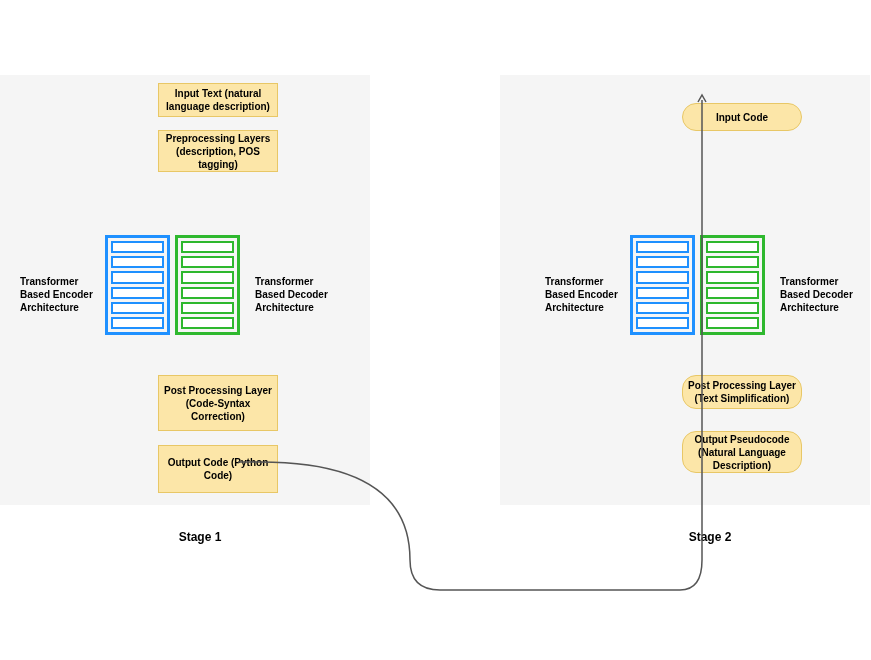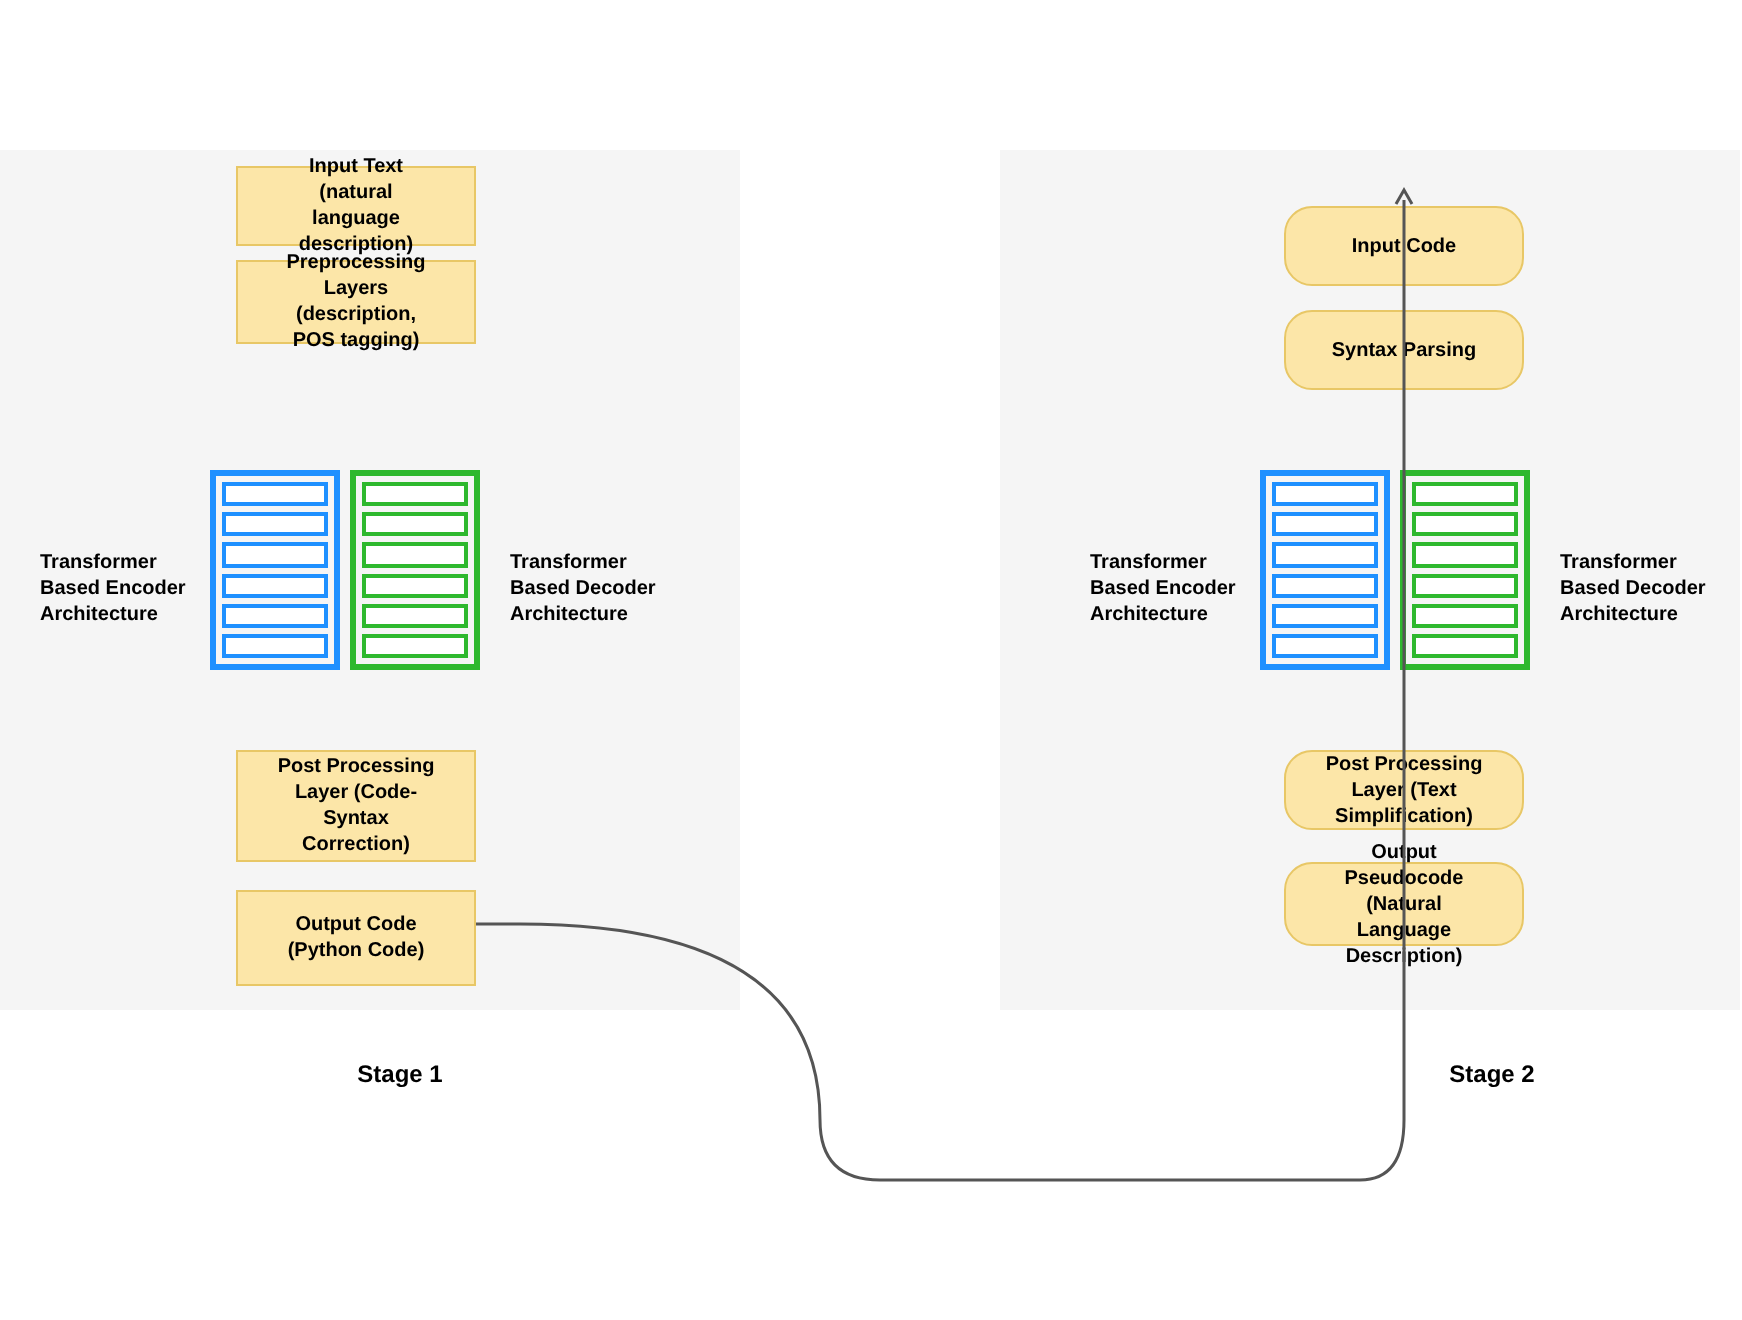--- a/index.html
+++ b/index.html
@@ -22,22 +22,23 @@
 .box {
   position: absolute;
   background: #fce6a8;
   border: 1px solid #e8c766;
   text-align: center;
   font-size: 10px;
   font-weight: 600;
   display: flex;
   align-items: center;
   justify-content: center;
-  padding: 19px;
+  padding: 4px;
   line-height: 1.3;
+  margin-left: 40px;
 }
 .box-narrow { width: 120px; left: 140px; }
 .box-small { width: 120px; border-radius: 14px; }
 .label {
   position: absolute;
   font-size: 10px;
   font-weight: 700;
   line-height: 1.3;
 }
 .stack {
@@ -93,21 +94,20 @@
 
     <div class="box box-narrow" style="top:300px;height:56px;left:118px;">Post Processing Layer (Code-Syntax Correction)</div>
     <div class="box box-narrow" style="top:370px;height:48px;left:118px;">Output Code (Python Code)</div>
   </div>
 </div>
 <div class="stage-title" style="left:140px;top:530px;">Stage 1</div>
 
 <div class="stage stage2">
   <div class="stage-inner">
     <div class="box box-small" style="top:28px;height:28px;left:142px;">Input Code</div>
-    <div class="box box-small" style="top:80px;height:28px;left:142px;">Syntax Parsing</div>
 
     <div class="label" style="top:200px;left:45px;width:75px;">Transformer Based Encoder Architecture</div>
     <div class="stack stack-blue" style="top:160px;left:130px;">
       <div class="bar bar-blue"></div>
       <div class="bar bar-blue"></div>
       <div class="bar bar-blue"></div>
       <div class="bar bar-blue"></div>
       <div class="bar bar-blue"></div>
       <div class="bar bar-blue"></div>
     </div>
@@ -118,18 +118,18 @@
       <div class="bar bar-green"></div>
       <div class="bar bar-green"></div>
       <div class="bar bar-green"></div>
     </div>
     <div class="label" style="top:200px;left:280px;width:75px;">Transformer Based Decoder Architecture</div>
 
     <div class="box box-small" style="top:300px;height:34px;left:142px;">Post Processing Layer (Text Simplification)</div>
     <div class="box box-small" style="top:356px;height:42px;left:142px;">Output Pseudocode (Natural Language Description)</div>
   </div>
 </div>
-<div class="stage-title" style="left:686px;top:530px;">Stage 2</div>
+<div class="stage-title" style="left:650px;top:530px;">Stage 2</div>
 
 <svg class="connector">
   <path d="M 238 462 L 260 462 Q 410 462 410 560 Q 410 590 440 590 L 680 590 Q 702 590 702 560 L 702 100" fill="none" stroke="#555" stroke-width="1.5"></path>
   <path d="M 698 102 L 702 95 L 706 102" fill="none" stroke="#555" stroke-width="1.5"></path>
 </svg>
 
 </body></html>

